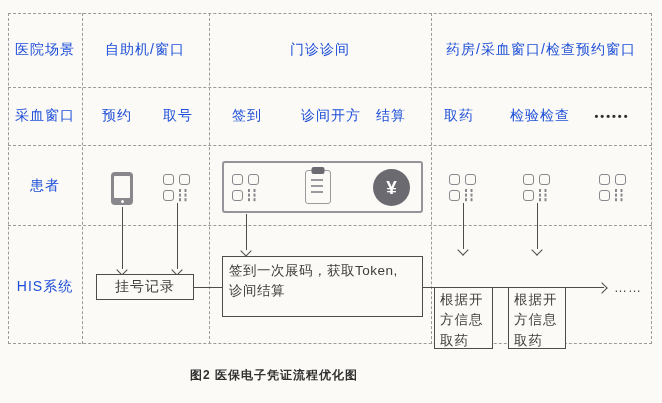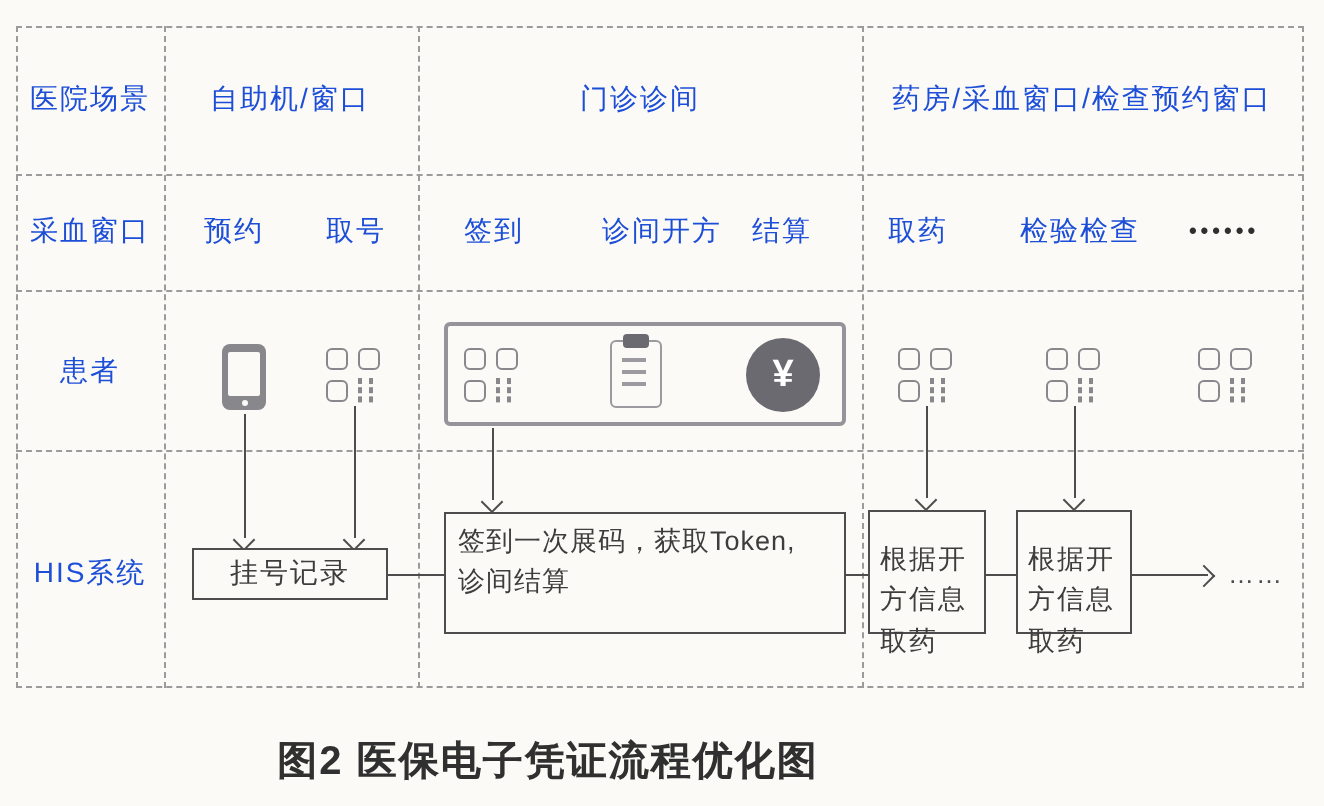--- a/index.html
+++ b/index.html
@@ -13,21 +13,21 @@
   .hdash { position:absolute; left:8px; width:644px; height:0; border-top:1px dashed #9b9b9b; }
 
   .cell { position:absolute; transform:translate(-50%,-50%); font-size:14px; white-space:nowrap; color:#1d4ed8; letter-spacing:1px; }
   .dots-big { position:absolute; transform:translate(-50%,-50%); font-size:11px; font-weight:bold; letter-spacing:2px; color:#2f2f2f; }
 
   
   .fbox { position:absolute; border:1.3px solid #4d4d4d; background:#fbfaf6; font-size:13.5px; color:#3d3d3d; }
   .fbox.center { display:flex; align-items:center; justify-content:center; letter-spacing:1px; font-size:14px; }
   .fbox .ln { display:block; line-height:1.45; }
   .fbox.token { padding:4px 6px; letter-spacing:0.5px; }
-  .fbox.small { padding:14px 5px; line-height:1.5; letter-spacing:1px; }
+  .fbox.small { padding:2px 5px; line-height:1.5; letter-spacing:1px;margin-top:32px; }
 
   
   .vl { position:absolute; width:1.3px; background:#4d4d4d; }
   .hl { position:absolute; height:1.3px; background:#4d4d4d; }
   .chev-d { position:absolute; width:8px; height:8px; border-left:1.3px solid #4d4d4d; border-bottom:1.3px solid #4d4d4d; transform:rotate(-45deg); }
   .chev-r { position:absolute; width:8px; height:8px; border-top:1.3px solid #4d4d4d; border-right:1.3px solid #4d4d4d; transform:rotate(45deg); }
   .more { position:absolute; transform:translate(0,-50%); font-size:13px; color:#4d4d4d; letter-spacing:1px; }
 
   
   .pframe { position:absolute; left:222px; top:161px; width:201px; height:52px; border:2px solid #94949a; border-radius:3px; }
@@ -44,21 +44,21 @@
     box-shadow: 5.5px 0 #87878c, 0 4.6px #87878c, 5.5px 4.6px #87878c, 0 9.2px #87878c, 5.5px 9.2px #87878c; }
 
   .clip { position:absolute; width:26px; height:34px; border:1.7px solid #9a9a9f; border-radius:3px; background:#fbfaf6; }
   .clip .top { position:absolute; top:-4px; left:50%; transform:translateX(-50%); width:13px; height:7px; background:#6a6a70; border-radius:2px; }
   .clip .lines { position:absolute; left:5px; top:8px; width:12px; height:1.8px; background:#9a9a9f;
     box-shadow: 0 6px #9a9a9f, 0 12px #9a9a9f; }
 
   .yuan { position:absolute; width:37px; height:37px; border-radius:50%; background:#6a6a70; color:#ffffff;
     display:flex; align-items:center; justify-content:center; font-size:19px; font-weight:bold; }
 
-  .caption { position:absolute; left:0; top:367px; width:548px; text-align:center; font-size:20px; font-weight:bold; color:#303030; letter-spacing:1px; }
+  .caption { position:absolute; left:0; top:367px; width:548px; text-align:center; font-size:12px; font-weight:bold; color:#303030; letter-spacing:1px; }
 </style>
 </head>
 <body>
 
 <div class="stage">
 
   <div class="outer"></div>
   <div class="vdash" style="left:82px;"></div>
   <div class="vdash" style="left:209px;"></div>
   <div class="vdash" style="left:431px;"></div>

